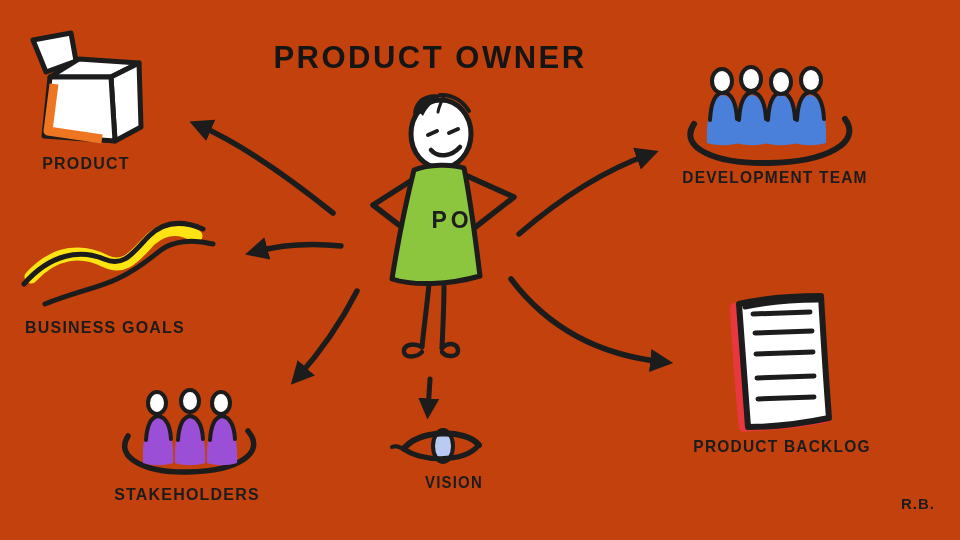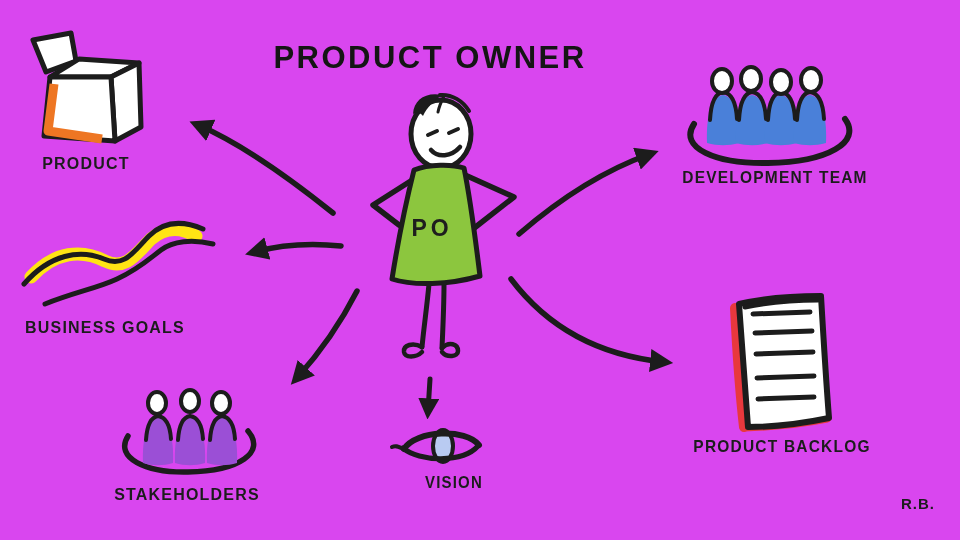--- a/index.html
+++ b/index.html
@@ -1,16 +1,16 @@
 <!DOCTYPE html>
 <html><head>
 <meta charset="utf-8">
 <style>
   html,body{margin:0;padding:0;background:#fff;}
-  #canvas{position:relative;width:960px;height:540px;background:#d946ef;overflow:hidden;
+  #canvas{position:relative;width:960px;height:540px;background:#c2410c;overflow:hidden;
           font-family:"Liberation Sans",sans-serif;}
   #drawing{position:absolute;left:0;top:0;}
   .label{position:absolute;transform:translateX(-50%) scaleY(1.06);font-weight:700;
          color:#1c1c1c;white-space:nowrap;letter-spacing:1.2px;font-size:16px;}
   .title{position:absolute;transform:translateX(-50%);font-weight:700;color:#151515;
          white-space:nowrap;font-size:31px;letter-spacing:2.5px;}
   .po-badge{position:absolute;transform:translateX(-50%);font-weight:700;color:#1e1e1e;
             font-size:23px;letter-spacing:4px;}
   .signature{position:absolute;font-weight:700;color:#1c1c1c;font-size:15px;letter-spacing:1px;text-align:center;}
   .ink{stroke:#1c1c1c;fill:none;stroke-linecap:round;stroke-linejoin:round;}
@@ -115,21 +115,21 @@
       <path stroke="#1c1c1c" stroke-width="5" stroke-linejoin="round" d="M 414,170 C 429,164 452,164 464,168 C 471,202 476,244 480,276 C 449,285 413,286 392,279 C 398,241 406,202 414,170 Z" fill="#8cc63e"></path>
       <path class="ink" stroke-width="5" d="M 429,284 C 427,306 424,326 422,347"></path>
       <path class="ink" stroke-width="5" d="M 444,284 C 444,306 443,326 442,348"></path>
       <path class="ink" stroke-width="4.5" d="M 422,347 C 413,342 403,345 404,352 C 405,358 416,358 422,352"></path>
       <path class="ink" stroke-width="4.5" d="M 442,348 C 449,341 458,344 458,351 C 458,357 447,358 442,352"></path>
     </g>
   </svg>
 
   <div class="title" style="left:430px;top:40px;">PRODUCT OWNER</div>
 
-  <div class="po-badge" style="left:432px;top:207px;margin-top:8px;">PO</div>
+  <div class="po-badge" style="left:452px;top:207px;">PO</div>
 
   <div class="label" style="left:86px;top:155px;">PRODUCT</div>
   <div class="label" style="left:105px;top:319px;">BUSINESS GOALS</div>
   <div class="label" style="left:187px;top:486px;">STAKEHOLDERS</div>
   <div class="label" style="left:454px;top:474px;font-size:15px;">VISION</div>
   <div class="label" style="left:775px;top:169px;font-size:15.5px;">DEVELOPMENT TEAM</div>
   <div class="label" style="left:782px;top:438px;font-size:15.5px;">PRODUCT BACKLOG</div>
 
   <div class="signature" style="left:901px;top:495px;">R.B.</div>
 </div>

